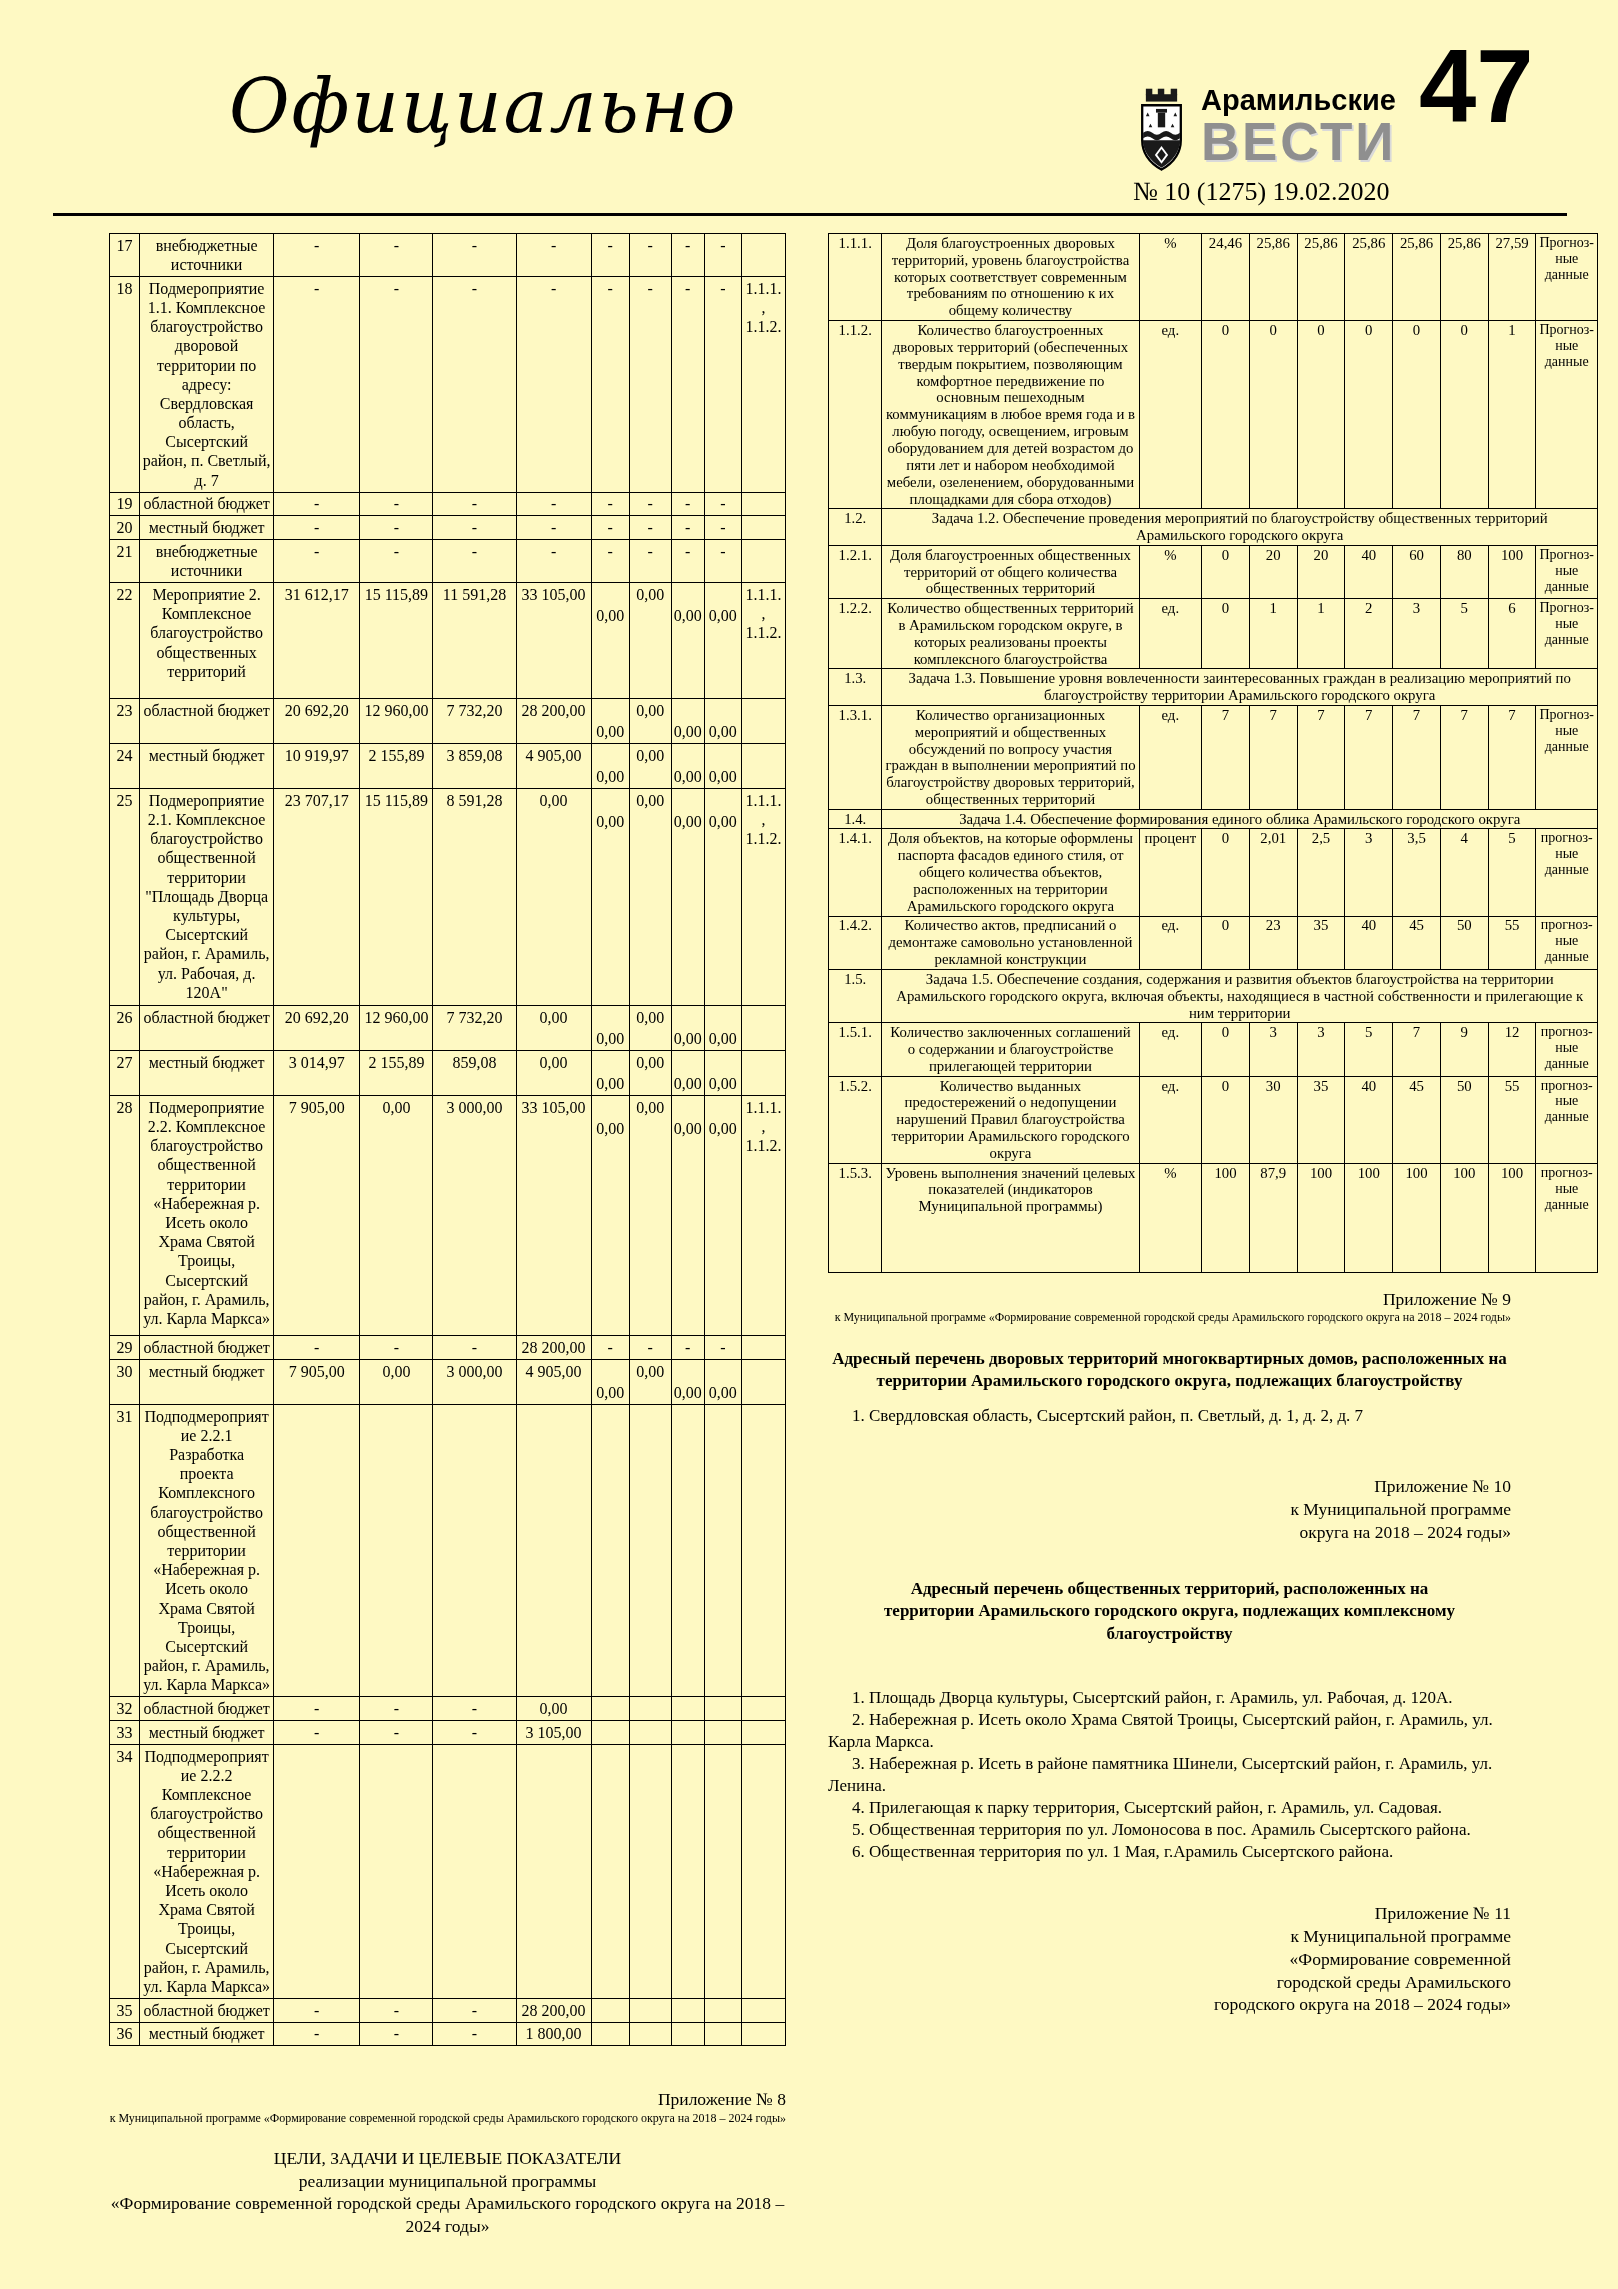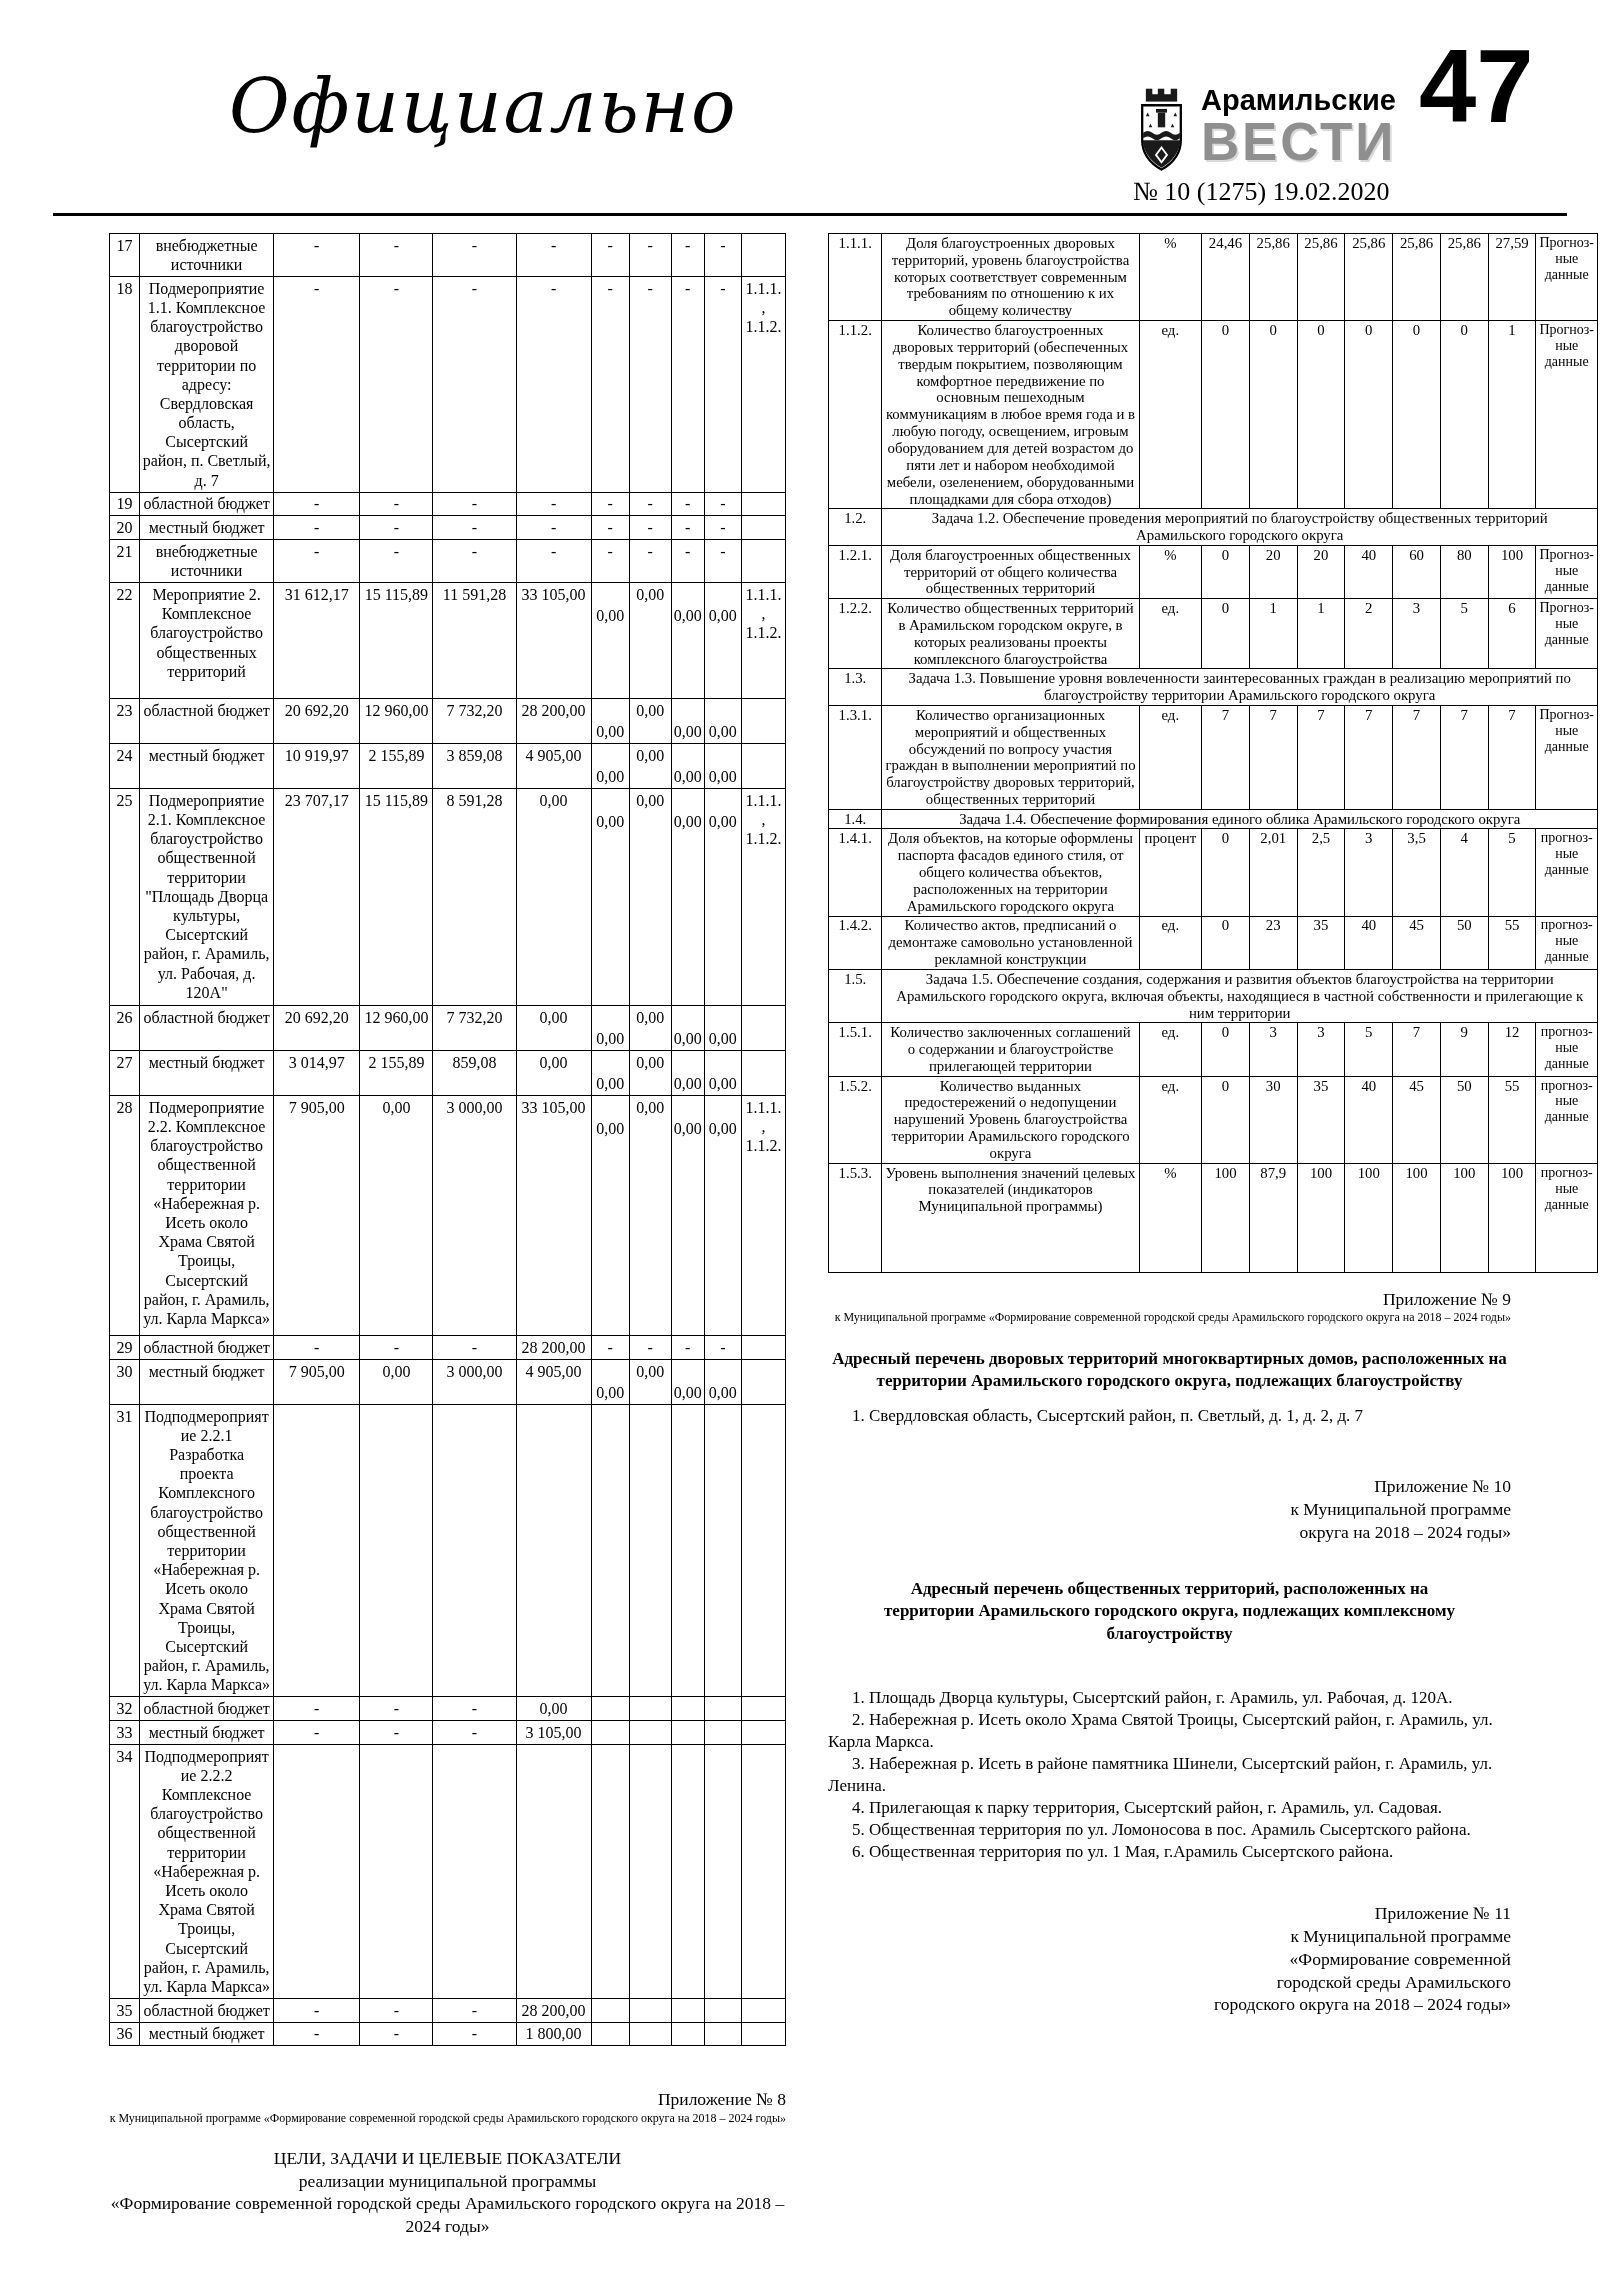--- a/index.html
+++ b/index.html
@@ -1,16 +1,16 @@
 <!DOCTYPE html>
 <html lang="ru" style="font-size:14.8px"><head>
 <meta charset="utf-8">
 <style>
   html,body{margin:0;padding:0;background:#e8e8e8;}
-  .page{position:relative;width:1619px;height:2290px;background:#ffffff;margin:0 auto;
+  .page{position:relative;width:1619px;height:2290px;background:#fef9c3;margin:0 auto;
         font-family:"Liberation Serif",serif;color:#000;overflow:hidden;text-decoration:underline;}
 
   
   .section-title{position:absolute;left:229px;top:63px;font-family:"DejaVu Serif",serif;
         font-style:italic;font-weight:500;font-size:74px;letter-spacing:1.8px;}
   .brand{position:absolute;left:1133px;top:85px;display:flex;align-items:flex-start;}
   .brand-emblem{width:57px;height:92px;}
   .brand-text{margin-left:11px;}
   .brand-top{font-family:"Liberation Sans",sans-serif;font-weight:bold;font-size:29px;line-height:1.05;}
   .brand-bottom{font-family:"Liberation Sans",sans-serif;font-weight:bold;font-size:53px;line-height:1.0;
@@ -501,21 +501,21 @@
             <td>3</td>
             <td>3</td>
             <td>5</td>
             <td>7</td>
             <td>9</td>
             <td>12</td>
             <td class="src">про­гноз­ные данные</td>
           </tr>
           <tr>
             <td>1.5.2.</td>
-            <td>Количество выданных предостережений о недопущении нарушений Уровень благоустройства территории Арамильского городского округа</td>
+            <td>Количество выданных предостережений о недопущении нарушений Правил благоустройства территории Арамильского городского округа</td>
             <td>ед.</td>
             <td>0</td>
             <td>30</td>
             <td>35</td>
             <td>40</td>
             <td>45</td>
             <td>50</td>
             <td>55</td>
             <td class="src">про­гноз­ные данные</td>
           </tr>

